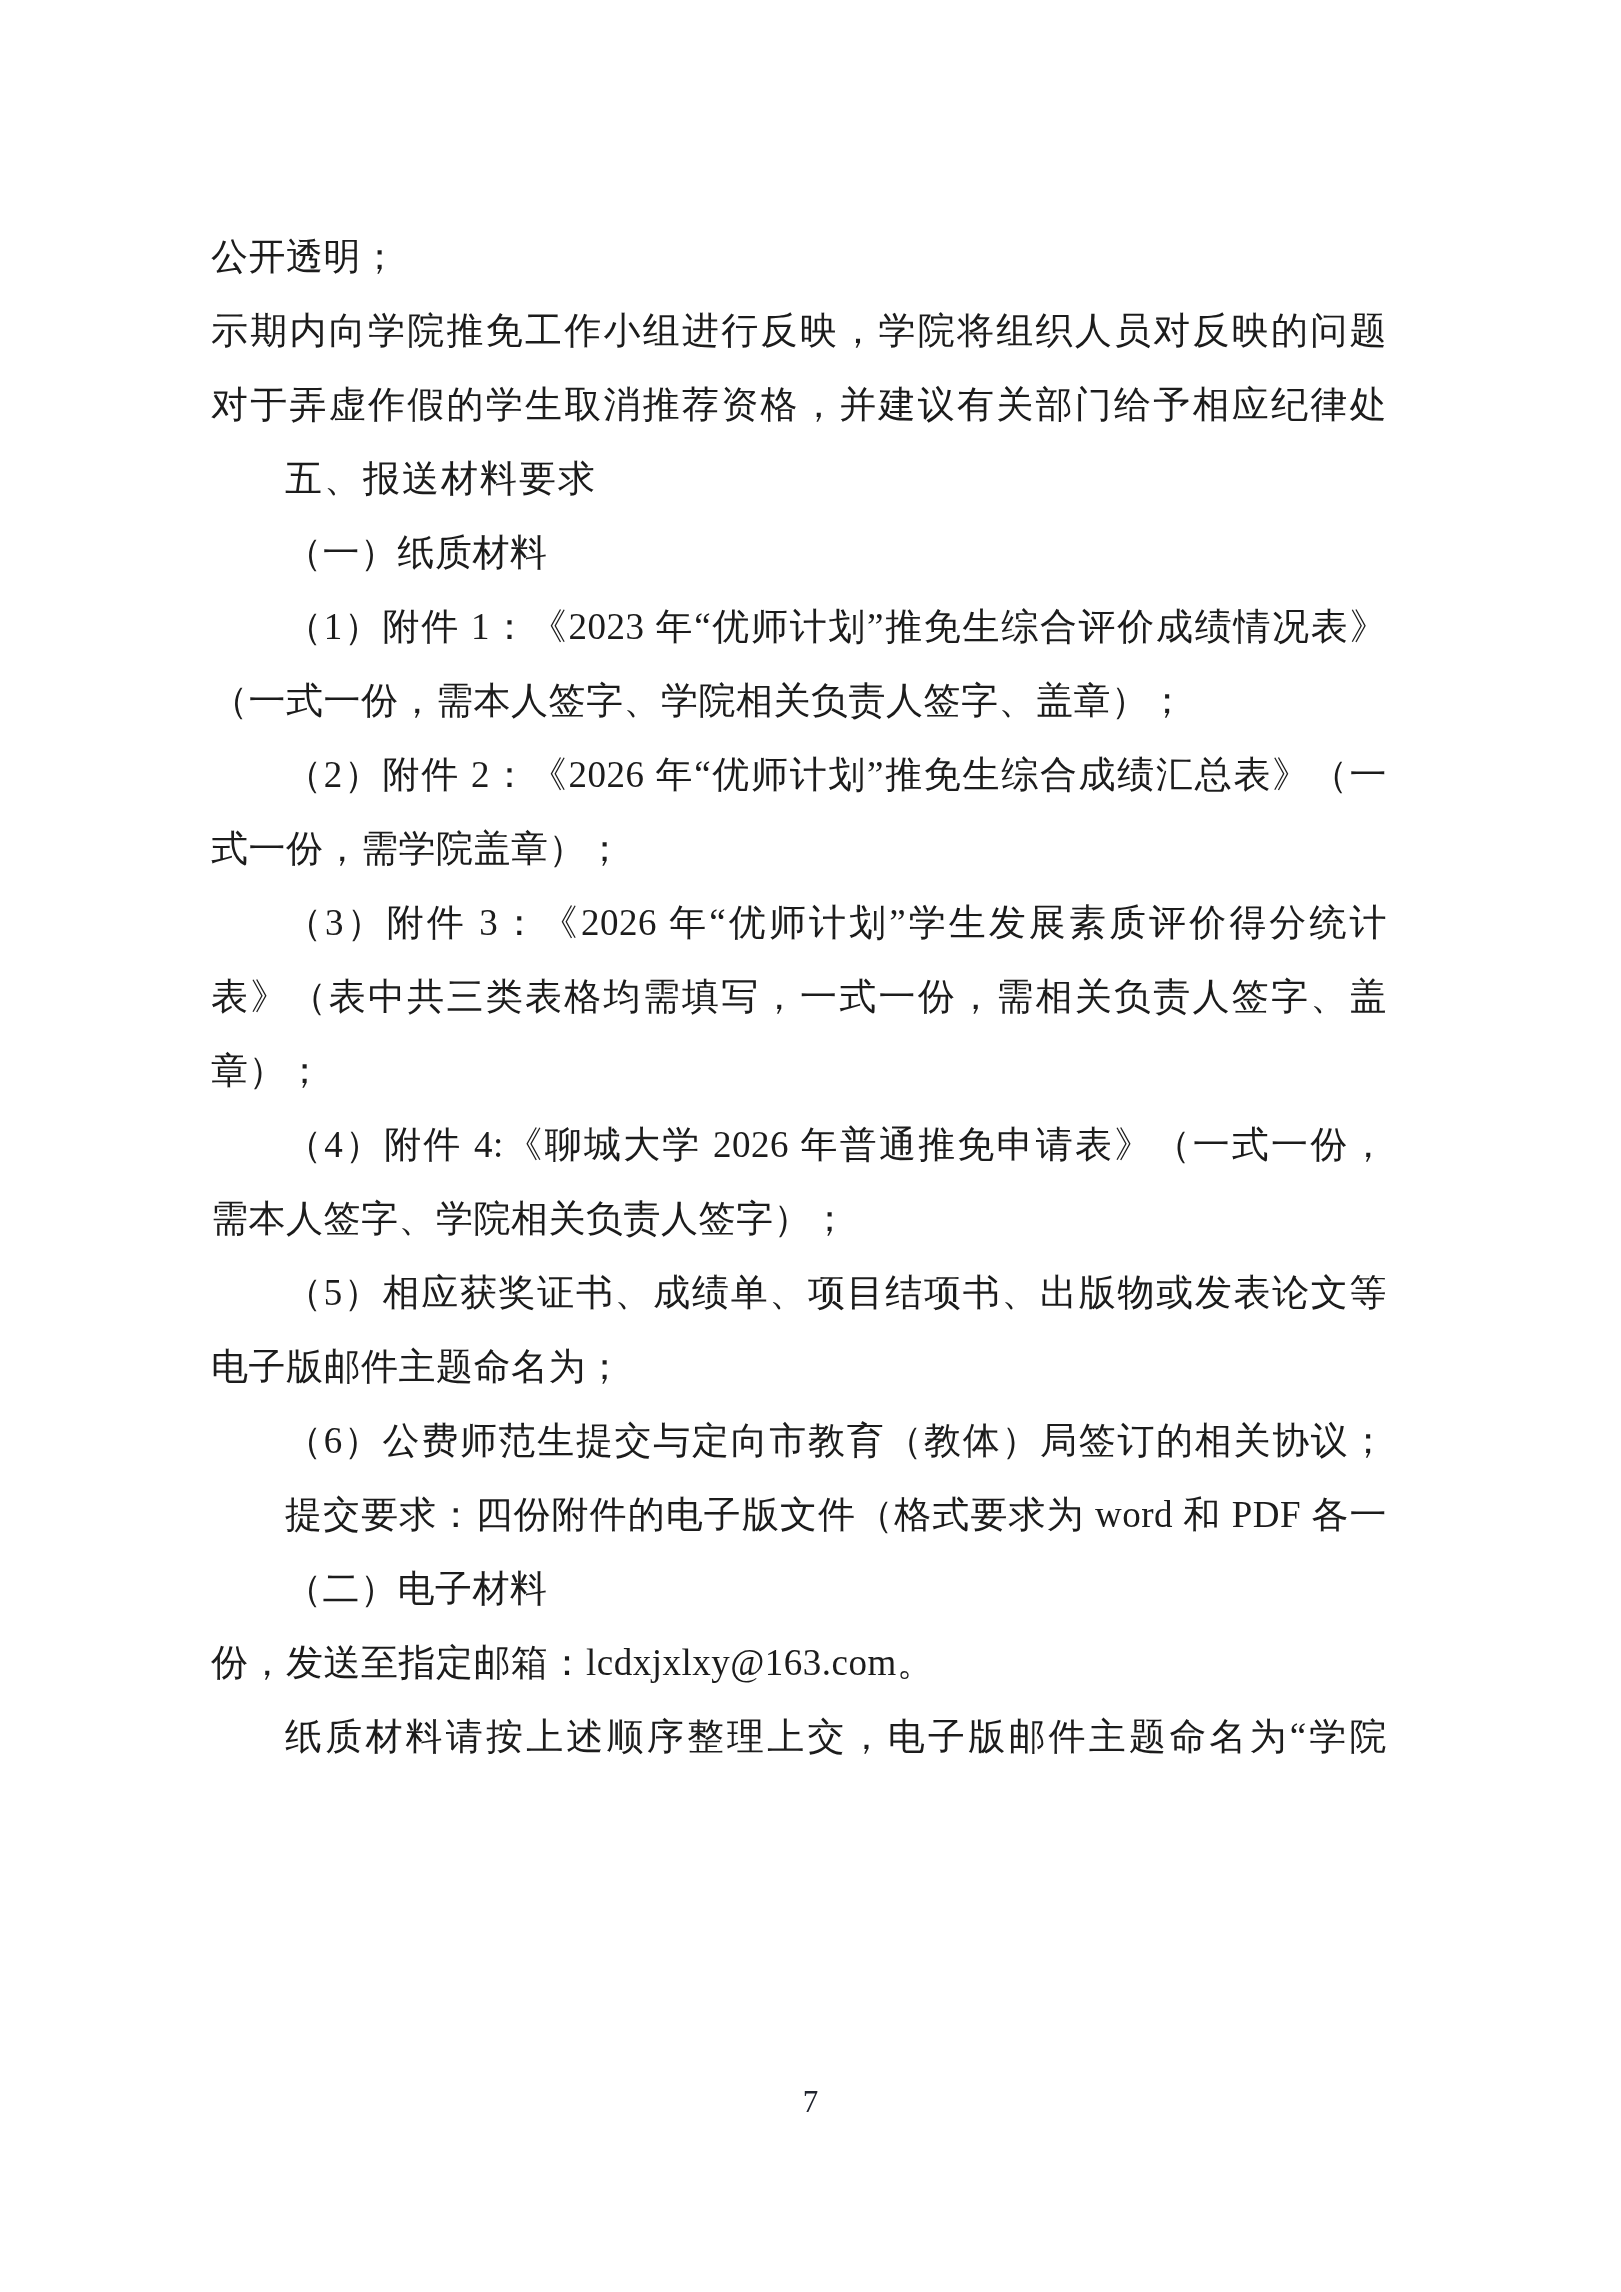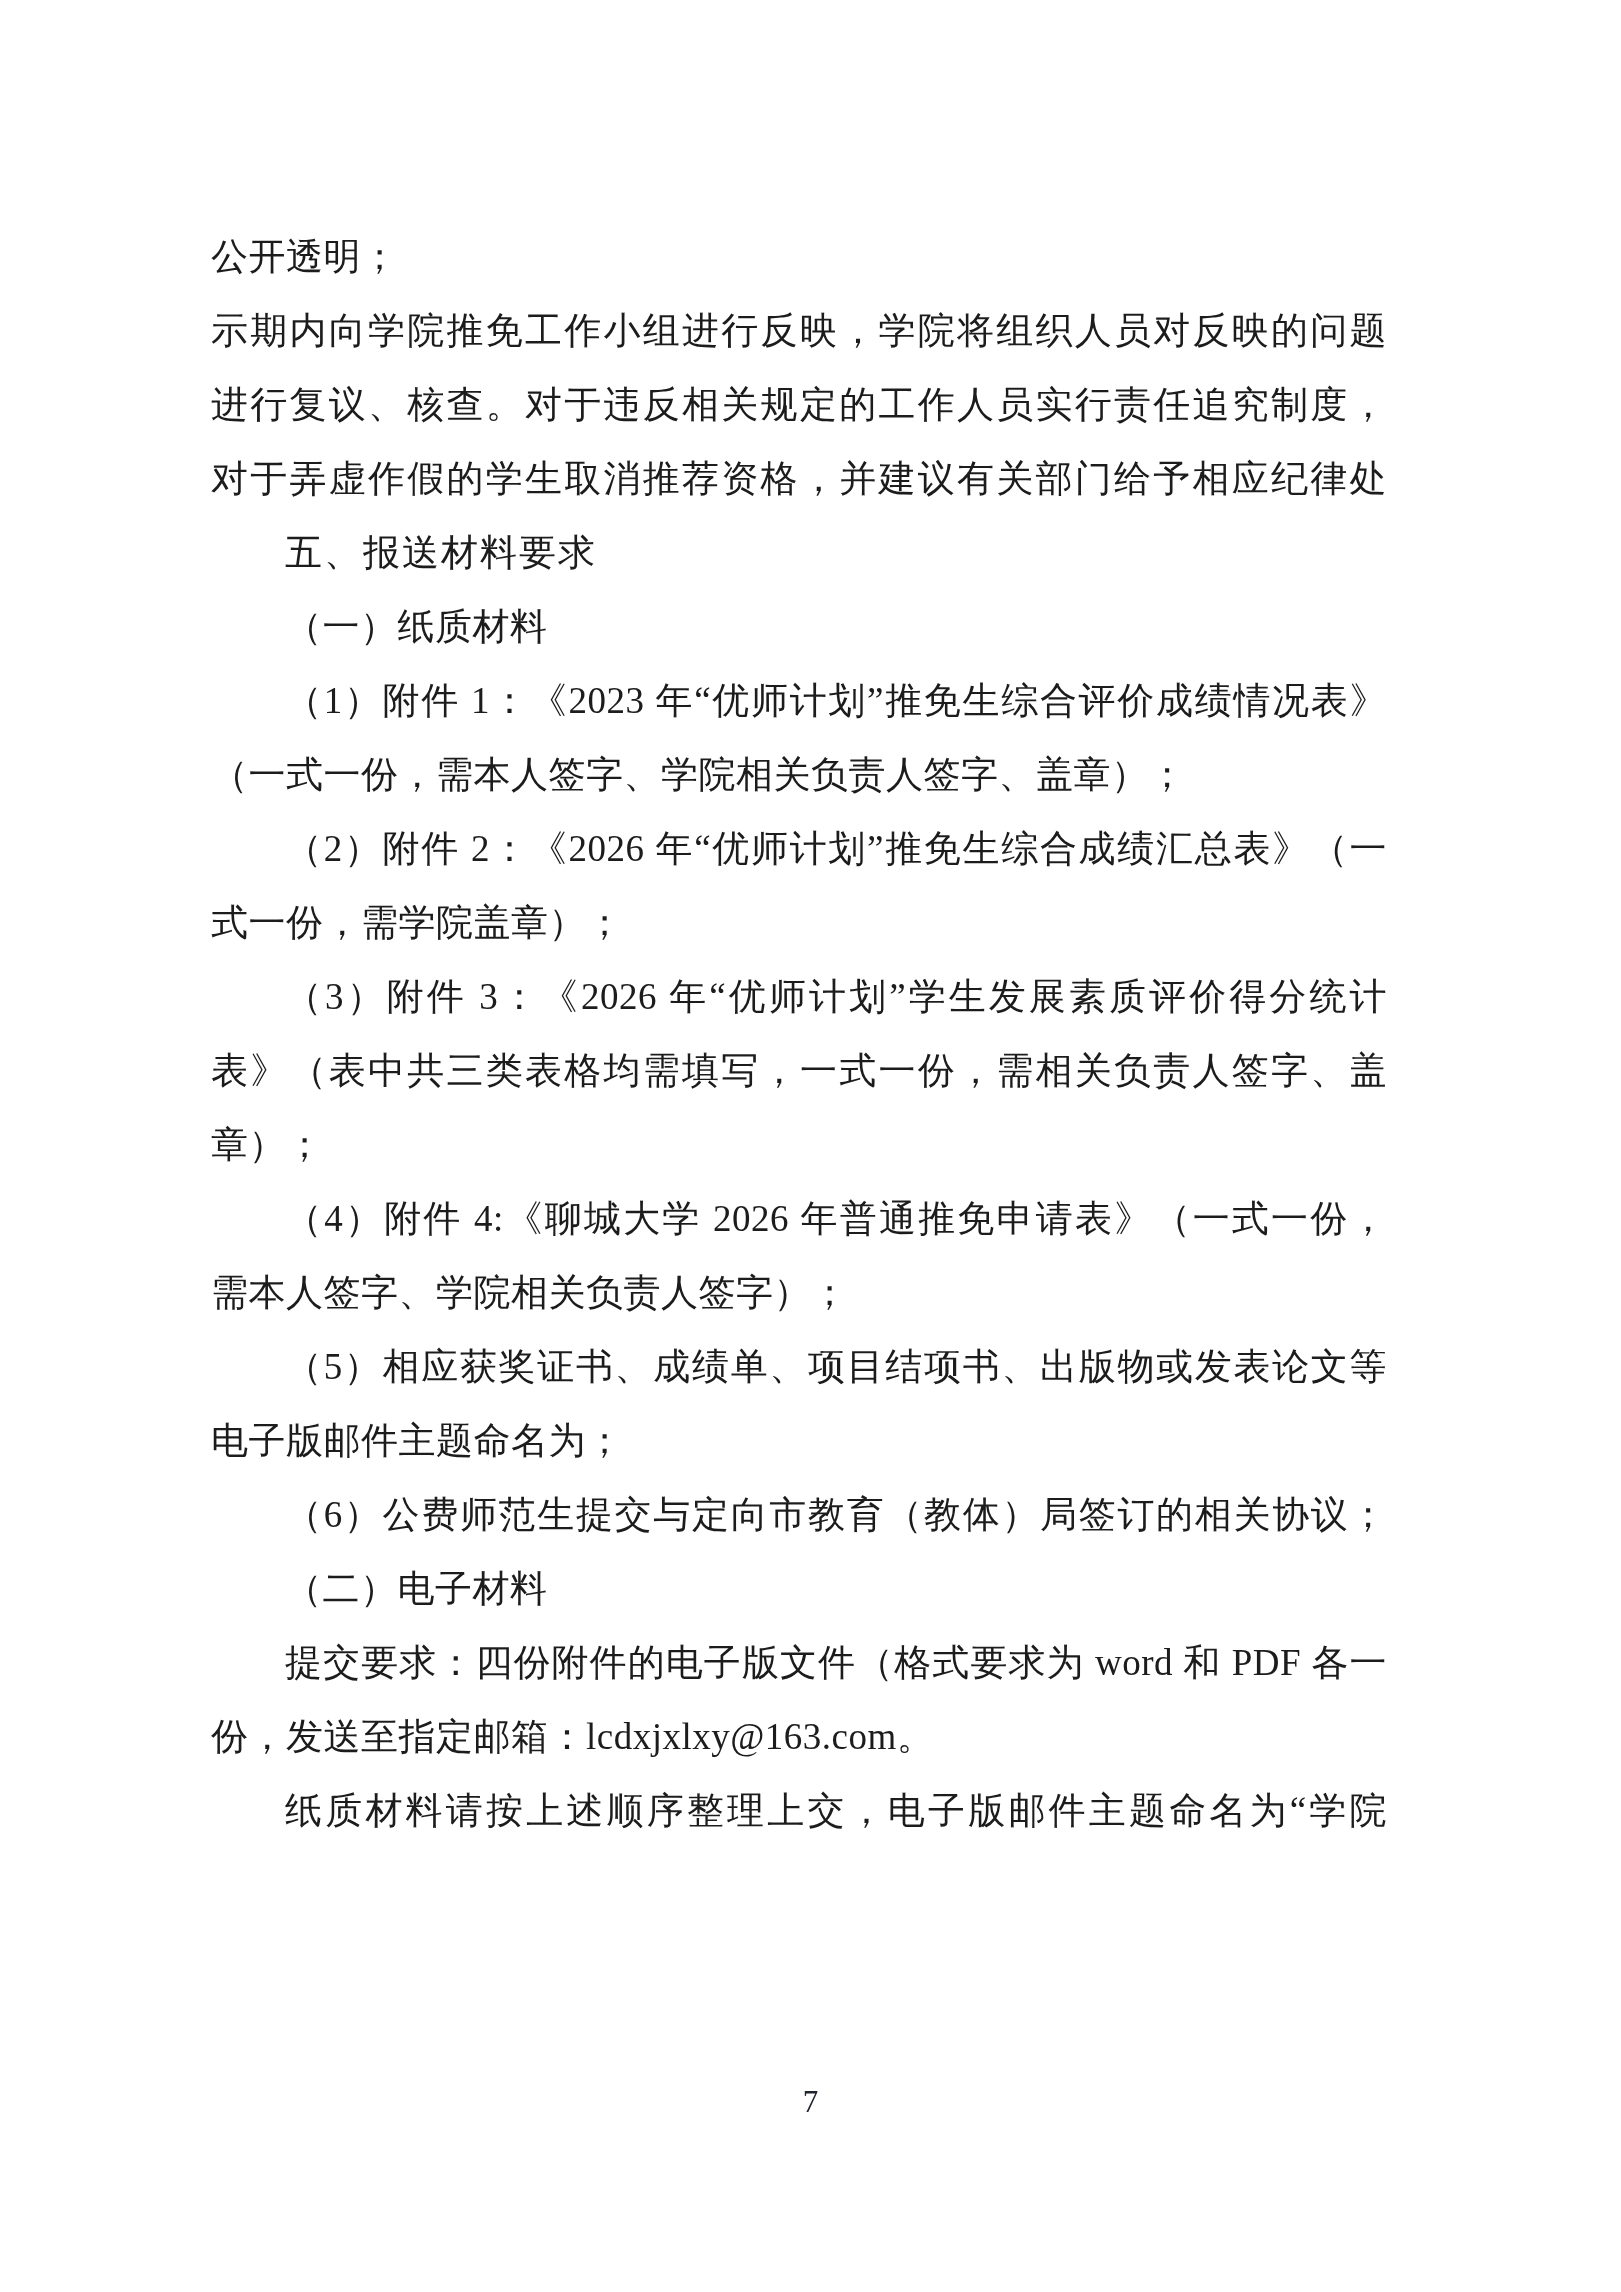--- a/index.html
+++ b/index.html
@@ -55,36 +55,35 @@
     font-family: "Liberation Serif", "DejaVu Serif", serif;
   }
 </style>
 </head>
 <body>
 
 <div class="page">
   <div class="content">
     <div class="line">公开透明；</div>
     <div class="line fill">示期内向学院推免工作小组进行反映，学院将组织人员对反映的问题</div>
-    <div class="line fill">进行复议、核查。对于违反相关规定的工作人员实行责任追究制度，</div>
     <div class="line fill">对于弄虚作假的学生取消推荐资格，并建议有关部门给予相应纪律处</div>
     <div class="line indent bold">五、报送材料要求</div>
     <div class="line indent">（一）纸质材料</div>
     <div class="line indent fill">（1）附件 1：《2023 年“优师计划”推免生综合评价成绩情况表》</div>
     <div class="line">（一式一份，需本人签字、学院相关负责人签字、盖章）；</div>
     <div class="line indent fill">（2）附件 2：《2026 年“优师计划”推免生综合成绩汇总表》（一</div>
     <div class="line">式一份，需学院盖章）；</div>
     <div class="line indent fill">（3）附件 3：《2026 年“优师计划”学生发展素质评价得分统计</div>
     <div class="line fill">表》（表中共三类表格均需填写，一式一份，需相关负责人签字、盖</div>
     <div class="line">章）；</div>
     <div class="line indent fill">（4）附件 4:《聊城大学 2026 年普通推免申请表》（一式一份，</div>
     <div class="line">需本人签字、学院相关负责人签字）；</div>
     <div class="line indent fill">（5）相应获奖证书、成绩单、项目结项书、出版物或发表论文等</div>
     <div class="line">电子版邮件主题命名为；</div>
     <div class="line indent fill">（6）公费师范生提交与定向市教育（教体）局签订的相关协议；</div>
+    <div class="line indent fill">提交要求：四份附件的电子版文件（格式要求为 word 和 PDF 各一</div>
     <div class="line indent">（二）电子材料</div>
-    <div class="line indent fill">提交要求：四份附件的电子版文件（格式要求为 word 和 PDF 各一</div>
     <div class="line">份，发送至指定邮箱：lcdxjxlxy@163.com。</div>
     <div class="line indent fill">纸质材料请按上述顺序整理上交，电子版邮件主题命名为“学院</div>
   </div>
   <div class="page-number">7</div>
 </div>
 
 
 </body></html>

